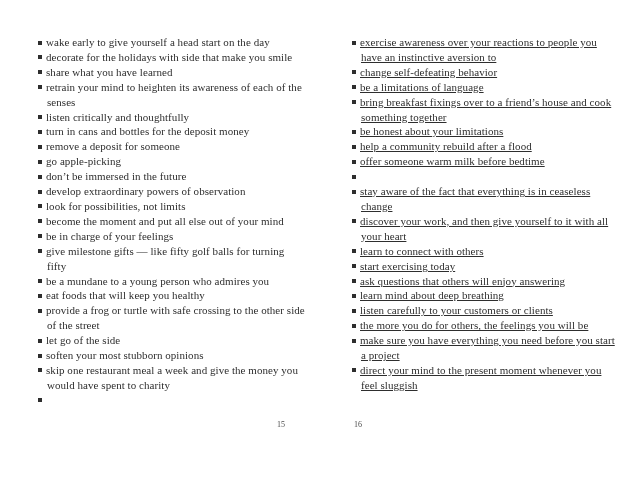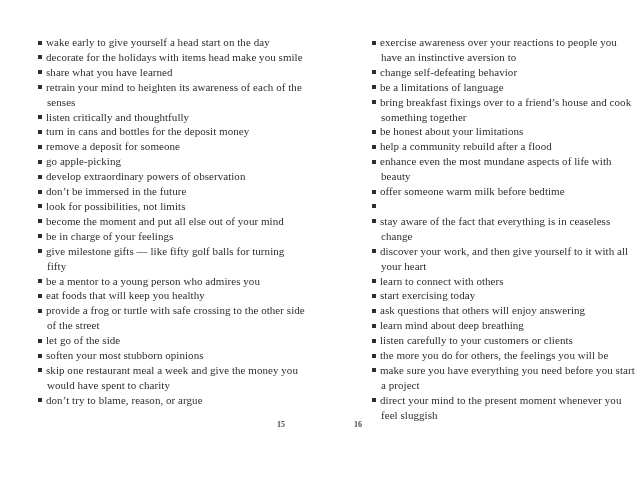--- a/index.html
+++ b/index.html
@@ -18,81 +18,79 @@
   .column {
     position: absolute;
     top: 35px;
     width: 268px;
     font-size: 11px;
     line-height: 14.9px;
     color: #2e2e2e;
     letter-spacing: 0.05px;
   }
   .column-left  { left: 38px; }
-  .column-right { left: 372px; }
+  .column-right { left: 352px; text-decoration: underline; }
   .item {
     padding-left: 9px;
     text-indent: -9px;
   }
   .bullet {
     display: inline-block;
     width: 4px;
     height: 4px;
     background: #2e2e2e;
     margin-right: 4px;
     vertical-align: 1.5px;
   }
   .folio {
     position: absolute;
     top: 420px;
     font-size: 8px;
     line-height: 10px;
     color: #4a4a4a;
-    font-weight: bold;
   }
   .folio-left  { left: 277px; }
   .folio-right { left: 354px; }
 </style>
 </head>
 <body>
 
 <div class="page-spread">
 
   <div class="column column-left">
       <div class="item"><span class="bullet"></span><span>wake early to give yourself a head start on the day</span></div>
-      <div class="item"><span class="bullet"></span><span>decorate for the holidays with items head make you smile</span></div>
+      <div class="item"><span class="bullet"></span><span>decorate for the holidays with side that make you smile</span></div>
       <div class="item"><span class="bullet"></span><span>share what you have learned</span></div>
       <div class="item"><span class="bullet"></span><span>retrain your mind to heighten its awareness of each of the senses</span></div>
       <div class="item"><span class="bullet"></span><span>listen critically and thoughtfully</span></div>
       <div class="item"><span class="bullet"></span><span>turn in cans and bottles for the deposit money</span></div>
       <div class="item"><span class="bullet"></span><span>remove a deposit for someone</span></div>
       <div class="item"><span class="bullet"></span><span>go apple-picking</span></div>
+      <div class="item"><span class="bullet"></span><span>don’t be immersed in the future</span></div>
       <div class="item"><span class="bullet"></span><span>develop extraordinary powers of observation</span></div>
-      <div class="item"><span class="bullet"></span><span>don’t be immersed in the future</span></div>
       <div class="item"><span class="bullet"></span><span>look for possibilities, not limits</span></div>
       <div class="item"><span class="bullet"></span><span>become the moment and put all else out of your mind</span></div>
       <div class="item"><span class="bullet"></span><span>be in charge of your feelings</span></div>
       <div class="item"><span class="bullet"></span><span>give milestone gifts — like fifty golf balls for turning fifty</span></div>
-      <div class="item"><span class="bullet"></span><span>be a mentor to a young person who admires you</span></div>
+      <div class="item"><span class="bullet"></span><span>be a mundane to a young person who admires you</span></div>
       <div class="item"><span class="bullet"></span><span>eat foods that will keep you healthy</span></div>
       <div class="item"><span class="bullet"></span><span>provide a frog or turtle with safe crossing to the other side of the street</span></div>
       <div class="item"><span class="bullet"></span><span>let go of the side</span></div>
       <div class="item"><span class="bullet"></span><span>soften your most stubborn opinions</span></div>
       <div class="item"><span class="bullet"></span><span>skip one restaurant meal a week and give the money you would have spent to charity</span></div>
-      <div class="item"><span class="bullet"></span><span>don’t try to blame, reason, or argue</span></div>
+      <div class="item"><span class="bullet"></span></div>
     </div>
 
   <div class="column column-right">
       <div class="item"><span class="bullet"></span><span>exercise awareness over your reactions to people you have an instinctive aversion to</span></div>
       <div class="item"><span class="bullet"></span><span>change self-defeating behavior</span></div>
       <div class="item"><span class="bullet"></span><span>be a limitations of language</span></div>
       <div class="item"><span class="bullet"></span><span>bring breakfast fixings over to a friend’s house and cook something together</span></div>
       <div class="item"><span class="bullet"></span><span>be honest about your limitations</span></div>
       <div class="item"><span class="bullet"></span><span>help a community rebuild after a flood</span></div>
-      <div class="item"><span class="bullet"></span><span>enhance even the most mundane aspects of life with beauty</span></div>
       <div class="item"><span class="bullet"></span><span>offer someone warm milk before bedtime</span></div>
       <div class="item"><span class="bullet"></span></div>
       <div class="item"><span class="bullet"></span><span>stay aware of the fact that everything is in ceaseless change</span></div>
       <div class="item"><span class="bullet"></span><span>discover your work, and then give yourself to it with all your heart</span></div>
       <div class="item"><span class="bullet"></span><span>learn to connect with others</span></div>
       <div class="item"><span class="bullet"></span><span>start exercising today</span></div>
       <div class="item"><span class="bullet"></span><span>ask questions that others will enjoy answering</span></div>
       <div class="item"><span class="bullet"></span><span>learn mind about deep breathing</span></div>
       <div class="item"><span class="bullet"></span><span>listen carefully to your customers or clients</span></div>
       <div class="item"><span class="bullet"></span><span>the more you do for others, the feelings you will be</span></div>

